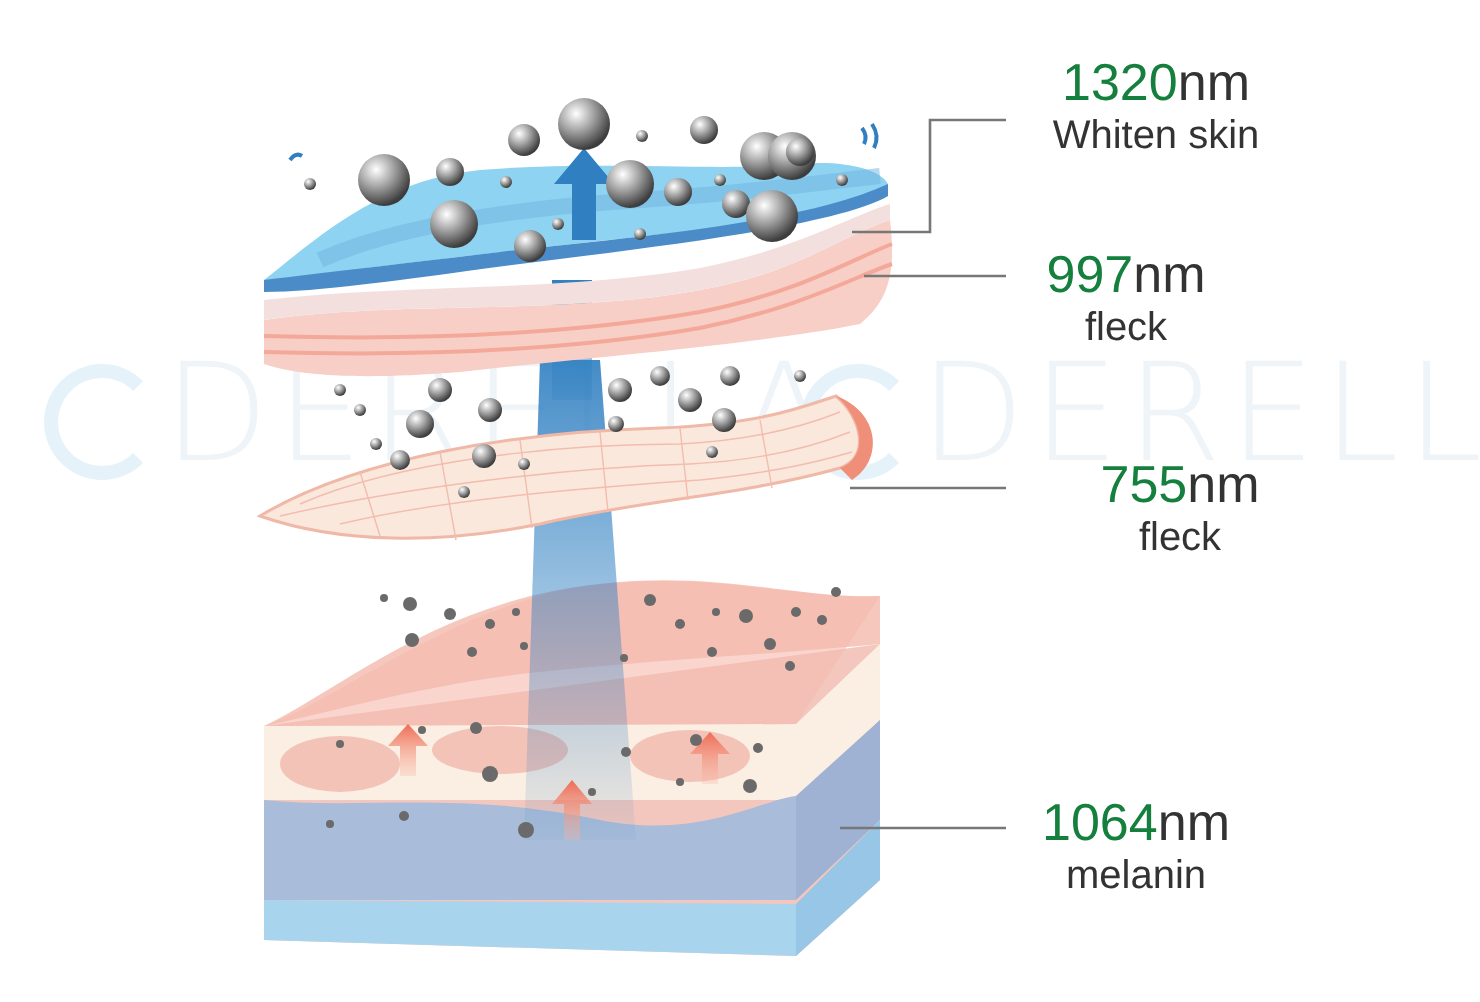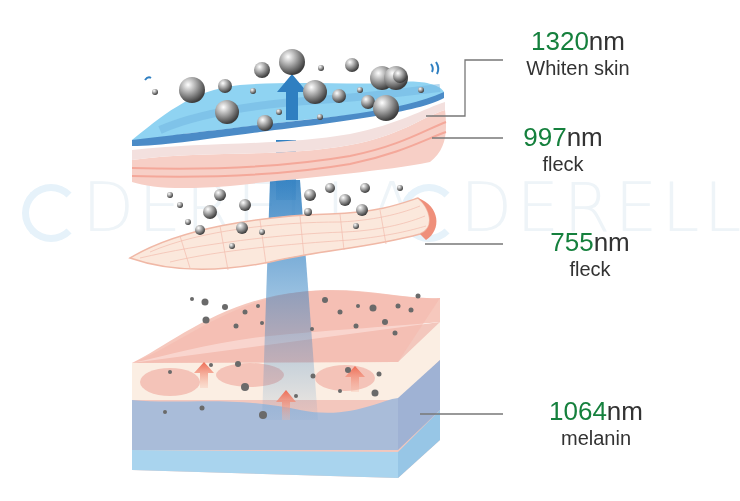--- a/index.html
+++ b/index.html
@@ -191,17 +191,17 @@
     <span class="desc">Whiten skin</span>
   </div>
   <div class="label" style="left:513px; top:123px; width:100px;">
     <div class="wl"><span class="num">997</span><span>nm</span></div>
     <span class="desc">fleck</span>
   </div>
   <div class="label" style="left:540px; top:228px; width:100px;">
     <div class="wl"><span class="num">755</span><span>nm</span></div>
     <span class="desc">fleck</span>
   </div>
-  <div class="label" style="left:513px; top:397px; width:110px;margin-left:28px;">
+  <div class="label" style="left:513px; top:397px; width:110px;">
     <div class="wl"><span class="num">1064</span><span>nm</span></div>
     <span class="desc">melanin</span>
   </div>
 </div>
 
 </body></html>

